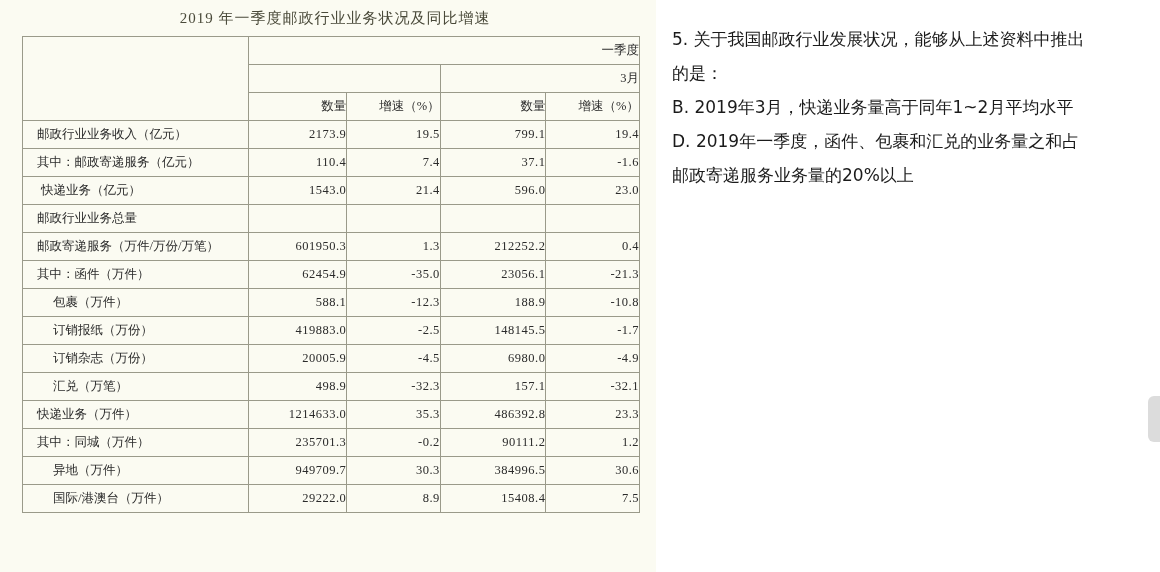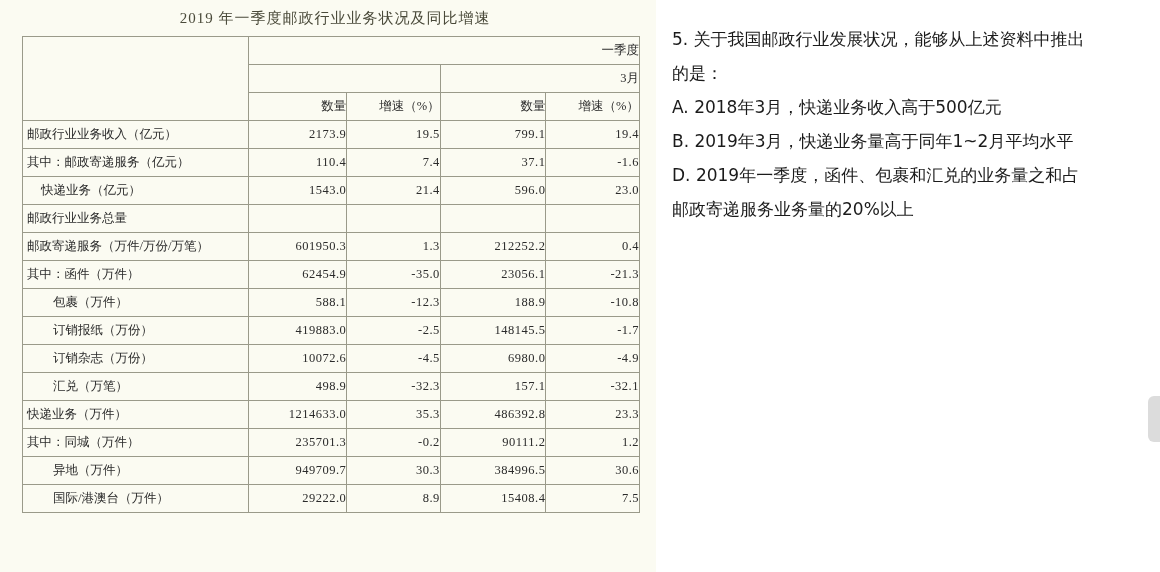--- a/index.html
+++ b/index.html
@@ -48,21 +48,21 @@
     table-layout: fixed;
   }
   table.stat td, table.stat th {
     border: 1px solid #9a9a8a;
     padding: 0;
     height: 27px;
     font-weight: normal;
   }
   table.stat .lbl {
     text-align: left;
-    padding-left: 4px;
+    padding-left: 14px;
     white-space: nowrap;
     letter-spacing: 0px;
   }
   table.stat .num {
     text-align: right;
     font-family: "Liberation Serif", serif;
     letter-spacing: 0.5px;
   }
   table.stat .ctr {
     text-align: right;
@@ -186,21 +186,21 @@
           </tr>
           <tr>
             <td class="lbl indent2">订销报纸（万份）</td>
             <td class="num">419883.0</td>
             <td class="num">-2.5</td>
             <td class="num">148145.5</td>
             <td class="num">-1.7</td>
           </tr>
           <tr>
             <td class="lbl indent2">订销杂志（万份）</td>
-            <td class="num">10072.6</td>
+            <td class="num">20005.9</td>
             <td class="num">-4.5</td>
             <td class="num">6980.0</td>
             <td class="num">-4.9</td>
           </tr>
           <tr>
             <td class="lbl indent2">汇兑（万笔）</td>
             <td class="num">498.9</td>
             <td class="num">-32.3</td>
             <td class="num">157.1</td>
             <td class="num">-32.1</td>
@@ -234,23 +234,20 @@
             <td class="num">7.5</td>
           </tr>
         </tbody>
     </table>
   </div>
 
   <div class="question">
     <div class="q-stem">
       <div class="line">5. 关于我国邮政行业发展状况，能够从上述资料中推出</div>
       <div class="line">的是：</div>
-    </div>
-    <div class="opt">
-      <div class="line">A. 2018年3月，快递业务收入高于500亿元</div>
     </div>
     <div class="opt">
       <div class="line">B. 2019年3月，快递业务量高于同年1~2月平均水平</div>
     </div>
     <div class="opt">
       <div class="line">D. 2019年一季度，函件、包裹和汇兑的业务量之和占</div>
       <div class="line">邮政寄递服务业务量的20%以上</div>
     </div>
   </div>
 

